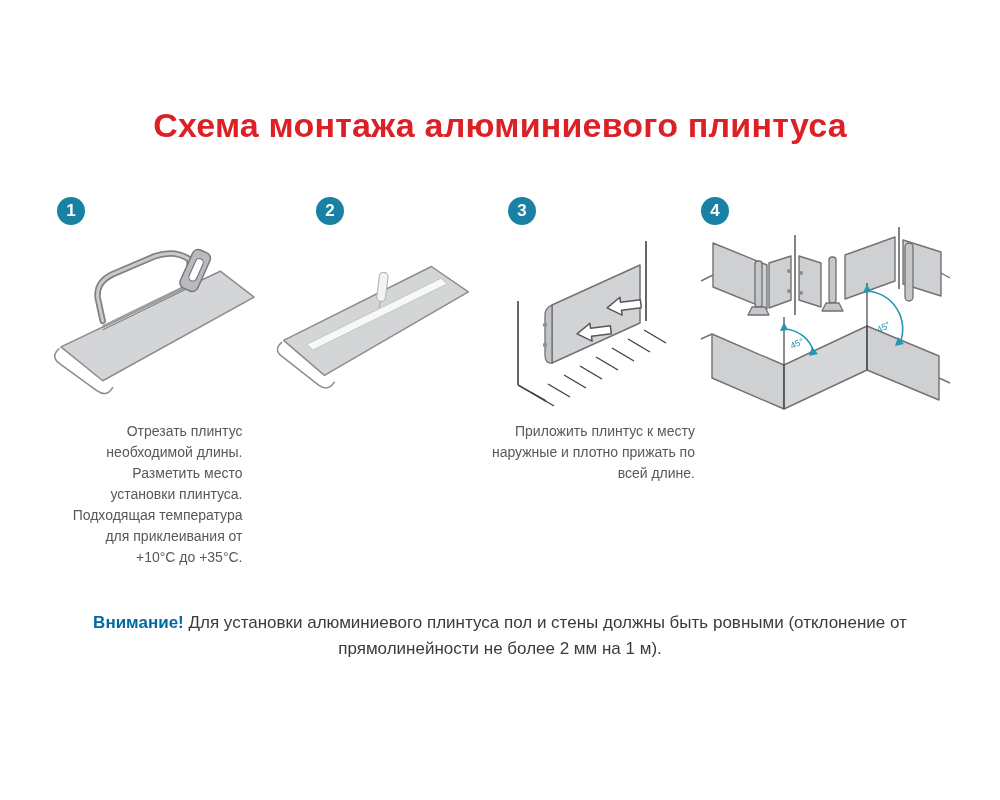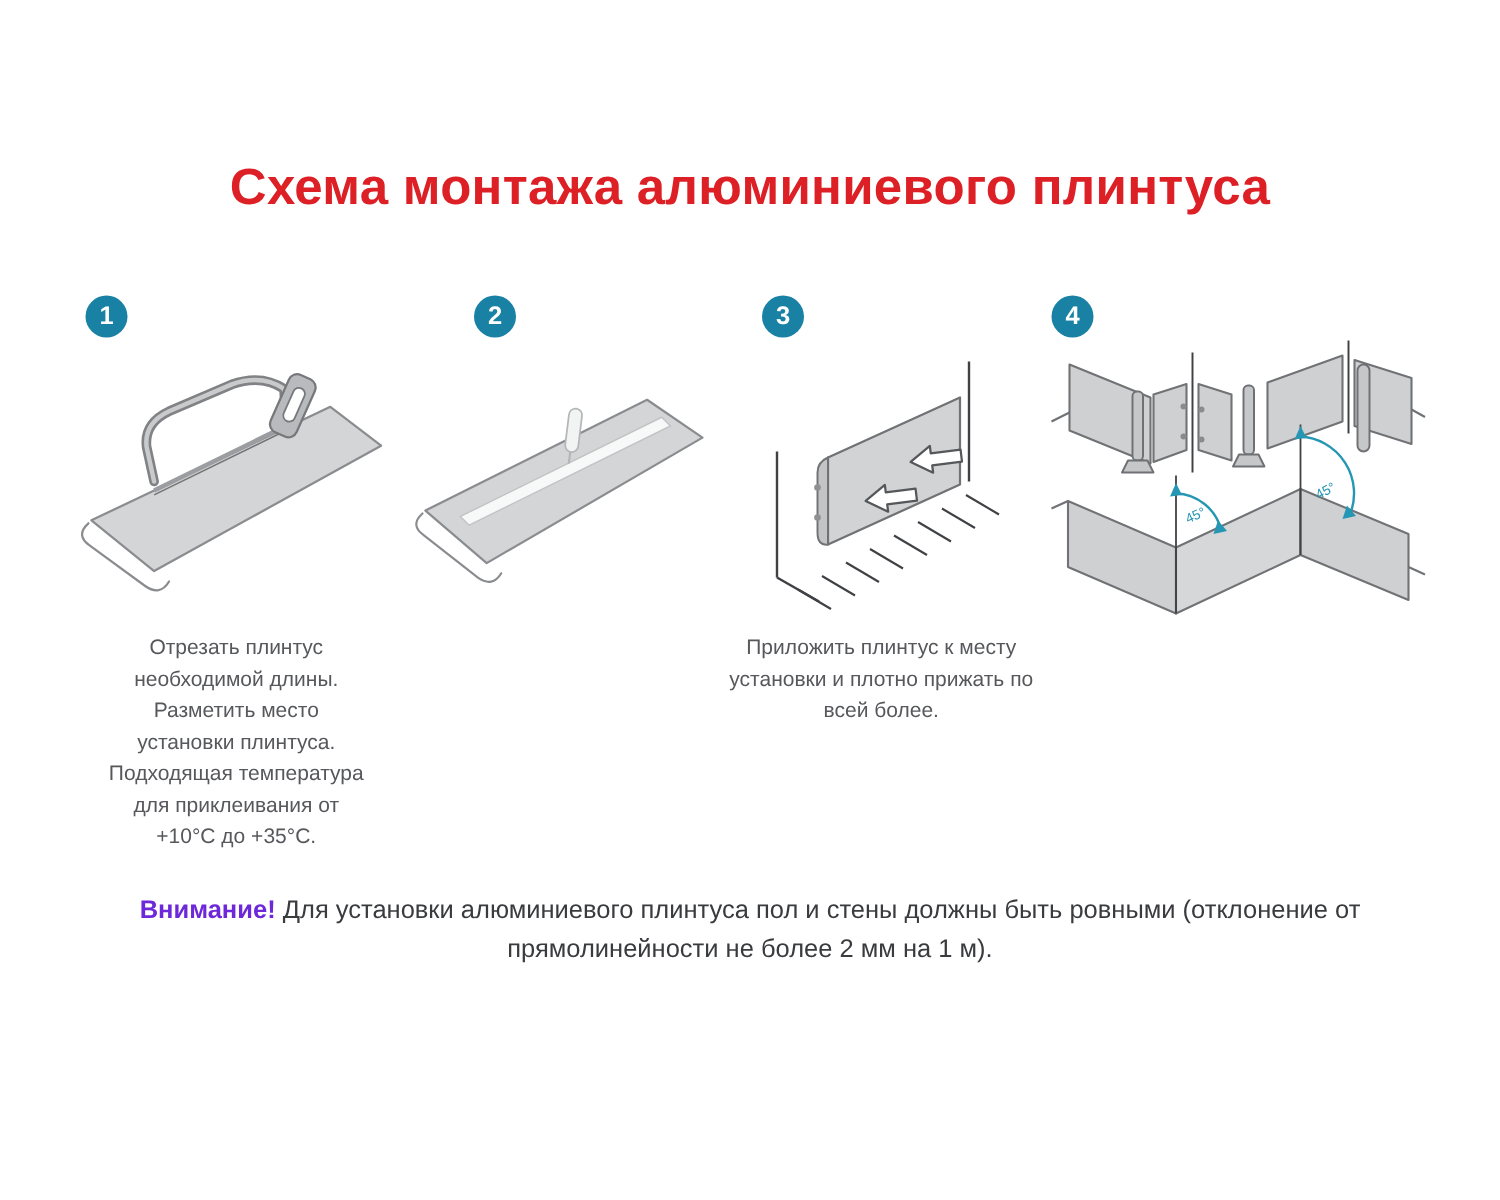--- a/index.html
+++ b/index.html
@@ -38,38 +38,38 @@
   .step:nth-child(3) .badge { margin-left: 28px; }
   .step:nth-child(4) .badge { margin-left: 6px; }
 
   .illus {
     height: 180px; margin-top: 4px;
     display: flex; align-items: center; justify-content: center;
   }
   .illus svg { display: block; }
 
   .caption {
-    margin: 12px auto 0;
-    text-align: center;
+    margin: 12px auto 16px;
+    text-align: right;
     font-size: 14px; line-height: 1.5;
     color: #57585c;
   }
   .step:nth-child(1) .caption { max-width: 170px; }
   .step:nth-child(2) .caption { max-width: 182px; }
   .step:nth-child(3) .caption { max-width: 218px; }
   .step:nth-child(4) .caption { max-width: 234px; }
 
   .note {
     max-width: 852px;
     margin: 26px auto 0;
     text-align: center;
     font-size: 17px; line-height: 1.55;
     color: #3a3b3e;
   }
-  .note strong { color: #6d28d9; }
+  .note strong { color: #0369a1; }
 </style>
 </head>
 <body>
 
 <div class="page">
 
   <h1 class="title">Схема монтажа алюминиевого плинтуса</h1>
 
   <div class="steps">
 
@@ -142,21 +142,21 @@
 
           <g transform="translate(118,70) rotate(-7)">
             <polygon points="0,9 14,0 14,5 34,5 34,13 14,13 14,18" fill="#ffffff" stroke="#55575a" stroke-width="1.5" stroke-linejoin="round"></polygon>
           </g>
           <g transform="translate(88,96) rotate(-7)">
             <polygon points="0,9 14,0 14,5 34,5 34,13 14,13 14,18" fill="#ffffff" stroke="#55575a" stroke-width="1.5" stroke-linejoin="round"></polygon>
           </g>
         </svg>
       </div>
       </div>
-      <p class="caption">Приложить плинтус к месту установки и плотно прижать по всей более.</p>
+      <p class="caption">Приложить плинтус к месту наружные и плотно прижать по всей длине.</p>
     </section>
 
     <section class="step">
       <div class="badge">4</div>
       <div class="illus">
         <svg width="252" height="192" viewBox="0 0 252 192">
 
           <line x1="2" y1="58" x2="14" y2="52" stroke="#707275" stroke-width="1.4"></line>
           <polygon points="14,20 68,42 68,86 14,64" fill="#cfd0d2" stroke="#707275" stroke-width="1.4" stroke-linejoin="round"></polygon>
           <g>

